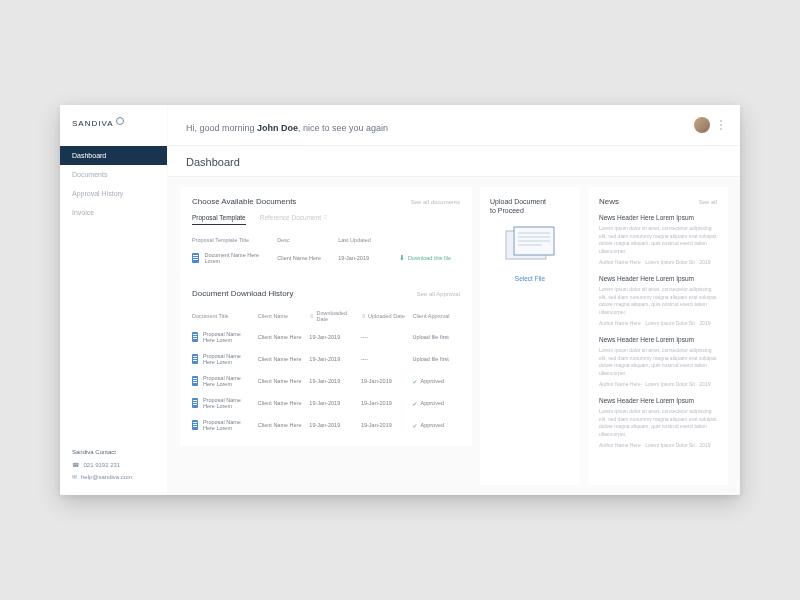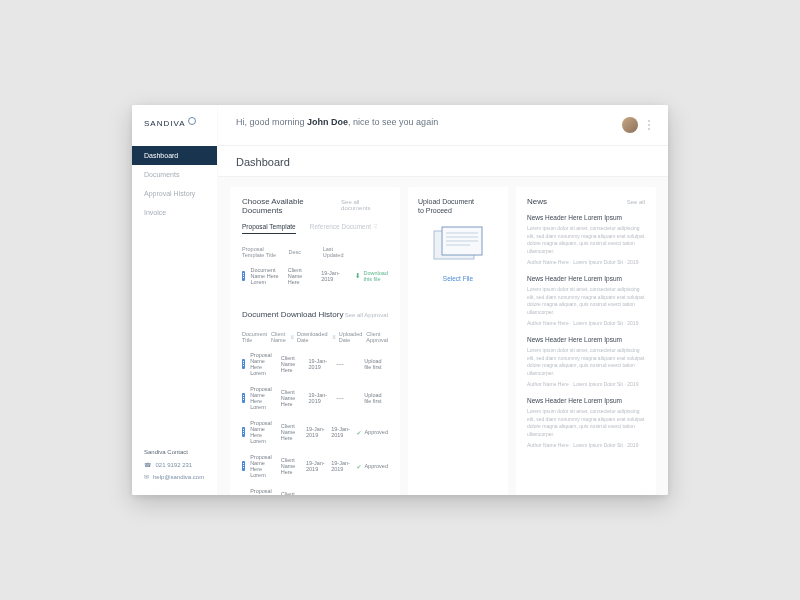--- a/index.html
+++ b/index.html
@@ -1,29 +1,29 @@
 <!DOCTYPE html>
 <html><head>
 <meta charset="utf-8">
 <style>
 *{box-sizing:border-box;margin:0;padding:0;font-family:-apple-system,BlinkMacSystemFont,"Segoe UI",Arial,sans-serif;-webkit-font-smoothing:antialiased}
 body{background:#e7e7e7;width:800px;height:600px;overflow:hidden;display:flex;align-items:center;justify-content:center}
-.app{width:536px;height:390px;background:#fff;border-radius:2px;display:flex;box-shadow:0 8px 24px rgba(0,0,0,.18),0 2px 6px rgba(0,0,0,.08);overflow:hidden;position:relative}
+.app{width:680px;height:390px;background:#fff;border-radius:2px;display:flex;box-shadow:0 8px 24px rgba(0,0,0,.18),0 2px 6px rgba(0,0,0,.08);overflow:hidden;position:relative}
 .sidebar{width:108px;background:#fff;display:flex;flex-direction:column;padding:14px 0 10px;border-right:1px solid rgba(0,0,0,.02)}
 .logo{display:flex;align-items:center;gap:2px;padding:0 12px 18px;color:#1a2b40;letter-spacing:1px}
 .logo-text{font-size:8px;font-weight:500}
 .logo-circle{width:8px;height:8px;border:1px solid #6b8ba8;border-radius:50%;margin-top:-6px}
 .nav{display:flex;flex-direction:column}
 .nav-item{padding:6px 12px;font-size:7px;color:#a6aeb7;cursor:pointer}
 .nav-item.active{background:#19344f;color:#fff;font-weight:500}
 .contact{margin-top:auto;padding:0 12px;font-size:6px;color:#7c90a6}
 .contact-title{color:#5d6b7a;margin-bottom:6px}
 .contact-row{display:flex;align-items:center;gap:4px;margin-bottom:5px}
 .main{flex:1;display:flex;flex-direction:column;background:#fafafb}
-.topbar{background:#fff;padding:12px 18px;display:flex;align-items:flex-start;justify-content:space-between;border-bottom:1px solid #f0f1f3}
+.topbar{background:#fff;padding:12px 18px;display:flex;align-items:flex-end;justify-content:space-between;border-bottom:1px solid #f0f1f3}
 .greeting{font-size:9px;color:#6b7684}
 .greeting b{color:#2f3b47;font-weight:600}
 .topbar-right{display:flex;align-items:center;gap:10px}
 .avatar{width:16px;height:16px;border-radius:50%;background:linear-gradient(135deg,#c8a885,#8b6f5a)}
 .dots{display:flex;flex-direction:column;gap:2px}
 .dots span{width:2px;height:2px;background:#c3c8ce;border-radius:50%}
 .page-title{font-size:11px;color:#404a55;padding:10px 18px 8px;background:#fff;border-bottom:1px solid #f0f1f3}
 .content{flex:1;padding:10px 12px;display:grid;grid-template-columns:1fr 100px 140px;gap:8px;overflow:hidden}
 .col-left{display:flex;flex-direction:column;gap:0}
 .card{background:#fff;border-radius:2px;padding:10px 12px}

